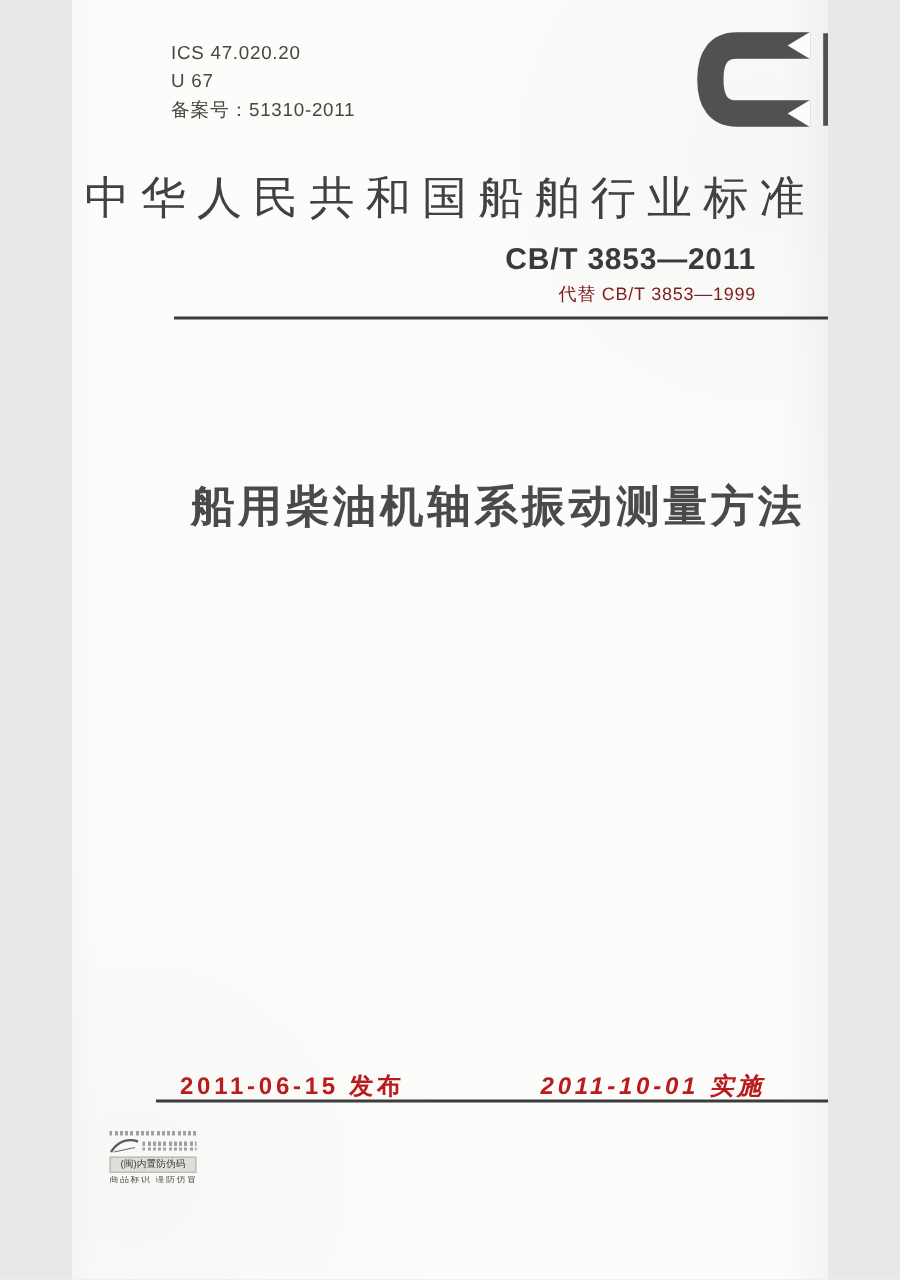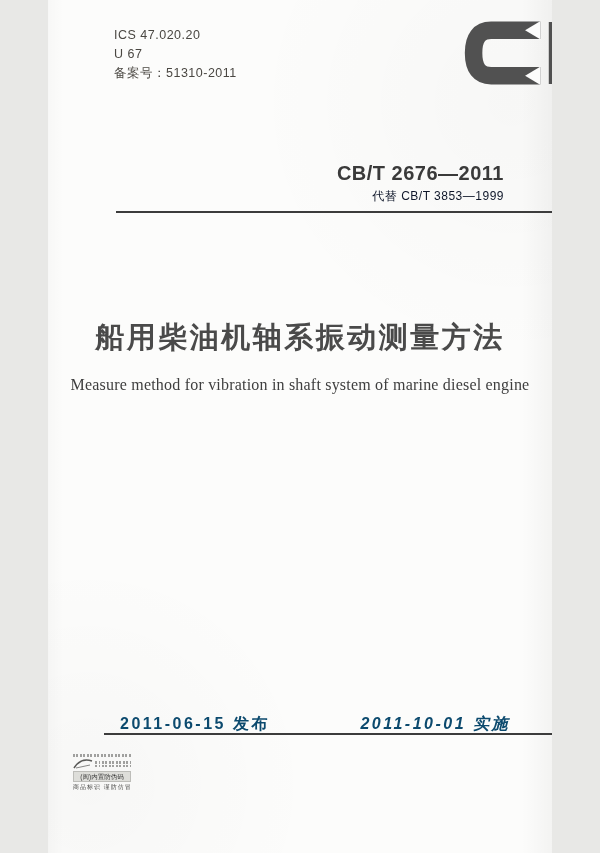--- a/index.html
+++ b/index.html
@@ -30,35 +30,35 @@
   .cb-logo{left:406px;top:16px;width:136px;height:74px;}
   .visually-hidden{position:absolute;width:1px;height:1px;overflow:hidden;clip:rect(0 0 0 0);}
 
   
   .std-type{left:0;top:112px;width:100%;text-align:center;
     font-size:30px;font-weight:500;letter-spacing:7.5px;color:#414141;white-space:nowrap;}
 
   
   .std-no-block{right:48px;top:162px;text-align:right;}
   .std-no{font-size:20px;font-weight:600;letter-spacing:.5px;color:#3a3a3a;}
-  .std-replaces{font-size:12px;color:#0f172a;margin-top:3px;letter-spacing:.5px;}
+  .std-replaces{font-size:12px;color:#7f1d1d;margin-top:3px;letter-spacing:.5px;}
 
   .rule{background:#3c3c3c;height:2px;}
   .rule-top{left:68px;top:211px;width:484px;}
   .rule-bottom{left:56px;top:733px;width:504px;}
 
   
   .title-zh{left:0;top:318px;width:100%;text-align:center;
-    font-size:29px;font-weight:600;letter-spacing:2.5px;color:#4a4a4a;white-space:nowrap;}
+    font-size:29px;font-weight:600;letter-spacing:2.5px;color:#4a4a4a;white-space:nowrap;padding-left:32px;}
   .title-en{left:0;top:376px;width:100%;text-align:center;
     font-family:"Liberation Serif","DejaVu Serif",serif;
     font-size:16px;color:#3e3e3e;letter-spacing:.2px;}
 
   
-  .date{top:714px;font-size:16px;font-weight:700;letter-spacing:2.5px;color:#0c4a6e;white-space:nowrap;}
+  .date{top:714px;font-size:16px;font-weight:700;letter-spacing:2.5px;color:#b91c1c;white-space:nowrap;}
   .date-issue{left:72px;}
   .date-impl{right:42px;font-style:italic;}
 
   
   .publisher-row{left:0;top:775px;width:100%;display:flex;justify-content:center;align-items:baseline;}
   .publisher{font-size:17px;font-weight:500;letter-spacing:3.5px;color:#3b3b3b;white-space:nowrap;}
   .publish-label{font-size:17px;font-weight:500;letter-spacing:13px;color:#3b3b3b;margin-left:34px;white-space:nowrap;}
 
   
   .stamp{left:25px;top:753px;width:58px;height:58px;font-family:"Liberation Sans",sans-serif;}
@@ -88,30 +88,30 @@
     <svg width="136" height="74" viewBox="0 0 132 70">
       <path d="M84,13 H36 Q19,13 19,35 Q19,57 36,57 H84" fill="none" stroke="#424242" stroke-width="17" stroke-opacity="0.92"></path>
       <polygon points="84,4 84,22 69,13" fill="#fcfcfb"></polygon>
       <polygon points="84,48 84,66 69,57" fill="#fcfcfb"></polygon>
       <path d="M92,5 H110 Q130,7 130,21 Q130,32 113,35 Q130,38 130,49 Q130,63 110,65 H92 Z" fill="#424242" fill-opacity="0.92"></path>
       <polygon points="99,16 118,19 117,27 99,26" fill="#fcfcfb"></polygon>
       <polygon points="99,44 118,47 117,55 99,54" fill="#fcfcfb"></polygon>
     </svg>
   </div>
 
+  <div class="abs std-type">中华人民共和国船舶行业标准</div>
 
   <div class="abs std-no-block">
-    <div class="std-no">CB/T 2676—2011</div>
+    <div class="std-no">CB/T 3853—2011</div>
     <div class="std-replaces">代替 CB/T 3853—1999</div>
   </div>
 
   <div class="abs rule rule-top"></div>
 
   <div class="abs title-zh">船用柴油机轴系振动测量方法</div>
-  <div class="abs title-en">Measure method for vibration in shaft system of marine diesel engine</div>
 
   <div class="abs date date-issue">2011-06-15 发布</div>
   <div class="abs date date-impl">2011-10-01 实施</div>
 
   <div class="abs rule rule-bottom"></div>
 
 
   <div class="abs stamp">
     <div class="microbar"></div>
     <div class="stamp-mid">

